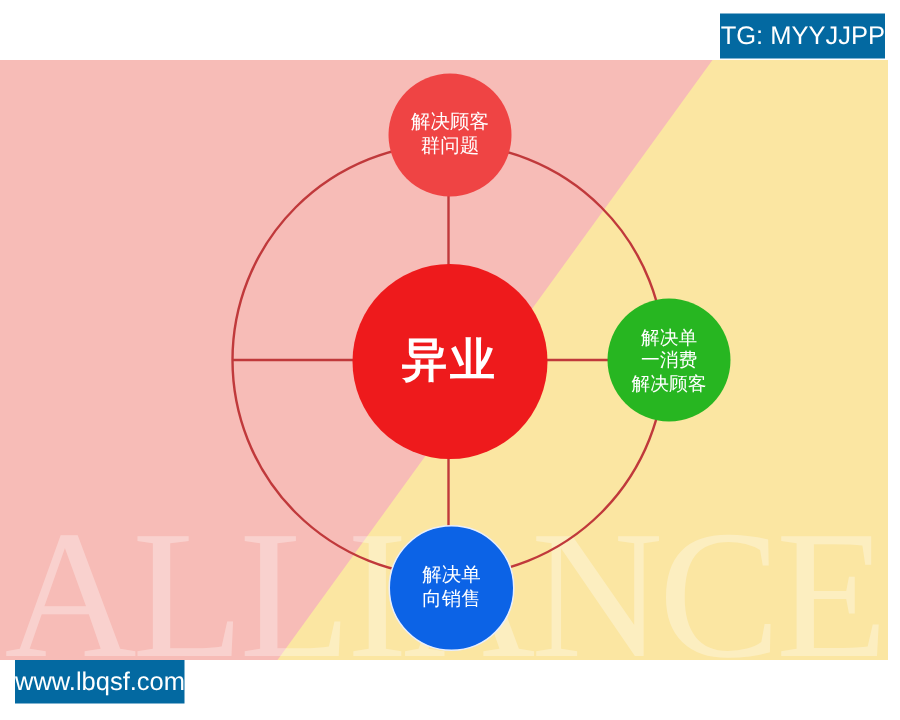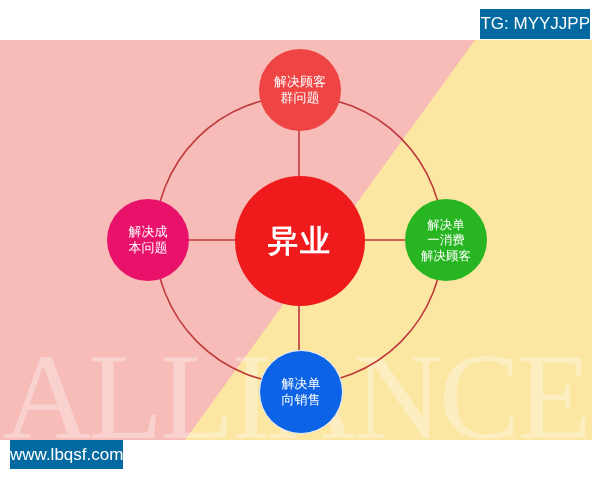--- a/index.html
+++ b/index.html
@@ -43,24 +43,20 @@
 
   <div class="node center" style="left:235px; top:136px; background:#ee1a1c;">
     <span class="line">异业</span>
   </div>
 
   <div class="node sat" style="left:259px; top:9px; background:#ef4444;">
     <span class="line">解决顾客</span>
     <span class="line">群问题</span>
   </div>
 
-  <div class="node sat" style="left:107px; top:159px; background:#e9126a;">
-    <span class="line">解决成</span>
-    <span class="line">本问题</span>
-  </div>
 
   <div class="node sat" style="left:405px; top:159px; background:#27b621; font-size:12.5px;">
     <span class="line">解决单</span>
     <span class="line">一消费</span>
     <span class="line">解决顾客</span>
   </div>
 
   <div class="node sat" style="left:259px; top:310px; background:#0c63e6; border:1px solid #e8eefc;">
     <span class="line">解决单</span>
     <span class="line">向销售</span>

